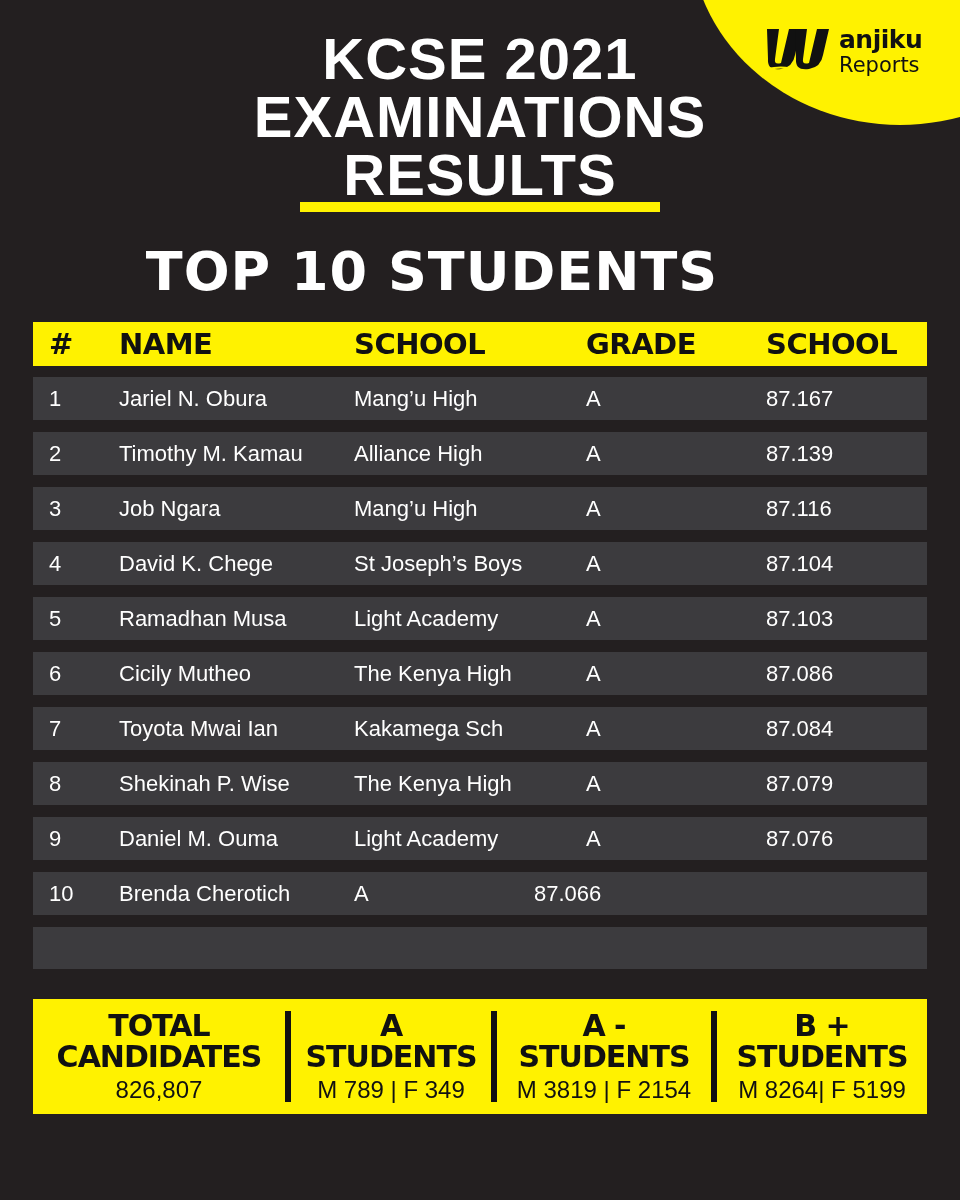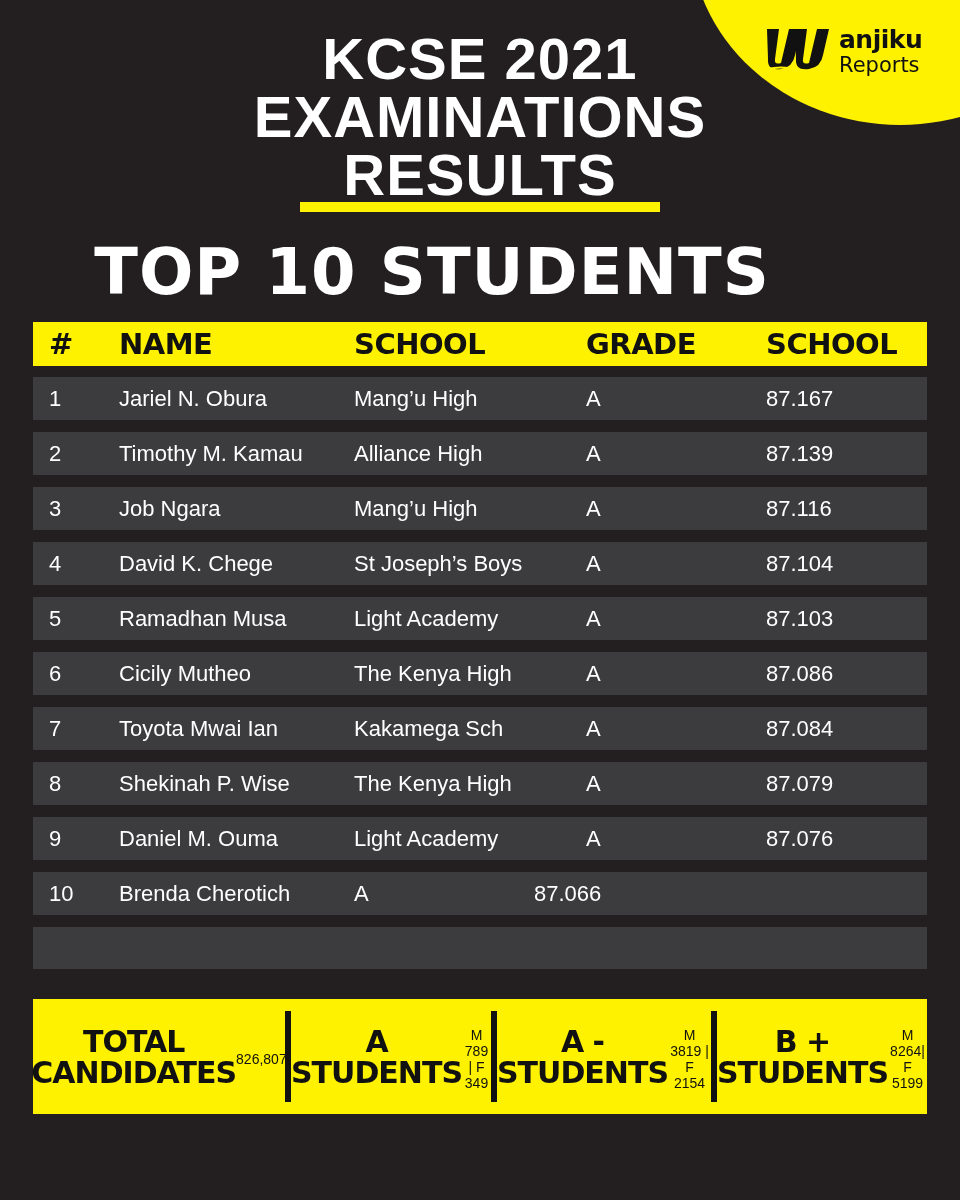--- a/index.html
+++ b/index.html
@@ -20,21 +20,21 @@
     position: absolute; left: 0; width: 960px; top: 30px; text-align: center;
     font-family: Liberation Sans, sans-serif; font-weight: bold;
     font-size: 58px; line-height: 58px; letter-spacing: 1px; color: #fff;
   }
   .title span { display: block; }
   .title-underline {
     position: absolute; left: 300px; top: 202px; width: 360px; height: 10px; background: #fff200;
   }
   .subtitle {
     position: absolute; left: 0; width: 864px; top: 240px; text-align: center;
-    font-family: "DejaVu Sans", sans-serif; font-weight: bold; font-size: 64px; line-height: 64px;
+    font-family: "DejaVu Sans", sans-serif; font-weight: bold; font-size: 54px; line-height: 64px;
     letter-spacing: 1px; color: #fff;
   }
 
   .table { position: absolute; left: 33px; top: 322px; width: 894px; }
   .thead {
     height: 44px; background: #fff200; display: flex; align-items: center; color: #111;
     font-family: "DejaVu Sans", sans-serif; font-weight: bold; font-size: 29px; letter-spacing: -0.5px;
   }
   .row {
     height: 43px; background: #3c3b3e; margin-top: 12px; display: flex; align-items: center;
@@ -46,25 +46,25 @@
   .thead .c-num { padding-left: 16px; }
   .c-name { width: 235px; }
   .c-school { width: 232px; }
   .c-grade { width: 180px; }
   .c-points { flex: 1; }
 
   .stats {
     position: absolute; left: 33px; top: 999px; width: 894px; height: 115px;
     background: #fff200; display: flex; align-items: stretch; color: #111;
   }
-  .stat { display: flex; flex-direction: row; align-items: center; justify-content: center; text-align: center; }
+  .stat { display: flex; flex-direction: column; align-items: center; justify-content: center; text-align: center; }
   .stat-head {
     font-family: "DejaVu Sans", sans-serif; font-weight: bold; font-size: 30px; line-height: 31px; letter-spacing: -1px;
   }
-  .stat-val { font-family: "Liberation Sans", sans-serif; font-size: 14px; margin-top: 4px; }
+  .stat-val { font-family: "Liberation Sans", sans-serif; font-size: 24px; margin-top: 4px; }
   .divider { width: 6px; background: #111; margin: 12px 0; }
   .s1 { width: 252px; }
   .s2 { width: 200px; }
   .s3 { width: 214px; }
   .s4 { flex: 1; }
 </style>
 </head>
 <body>
 
 <div class="corner-blob"></div>

